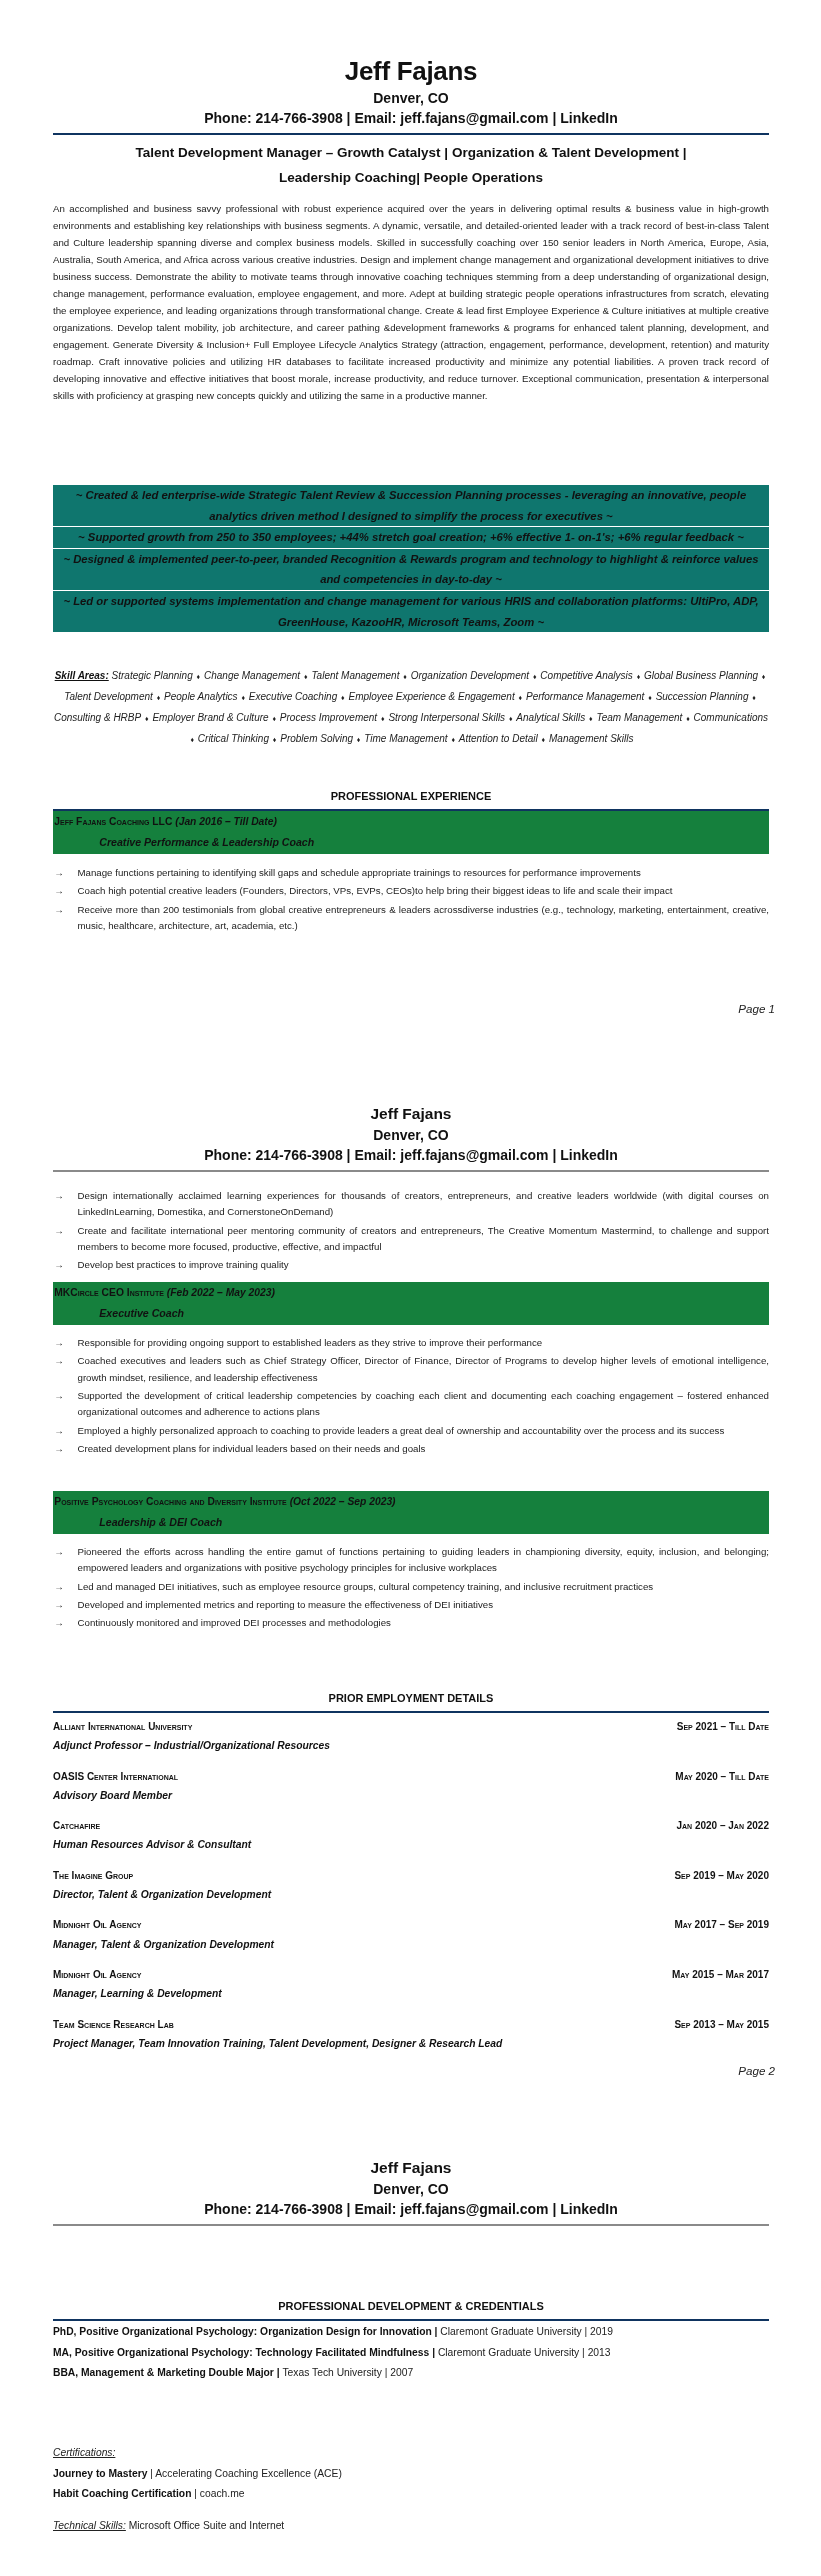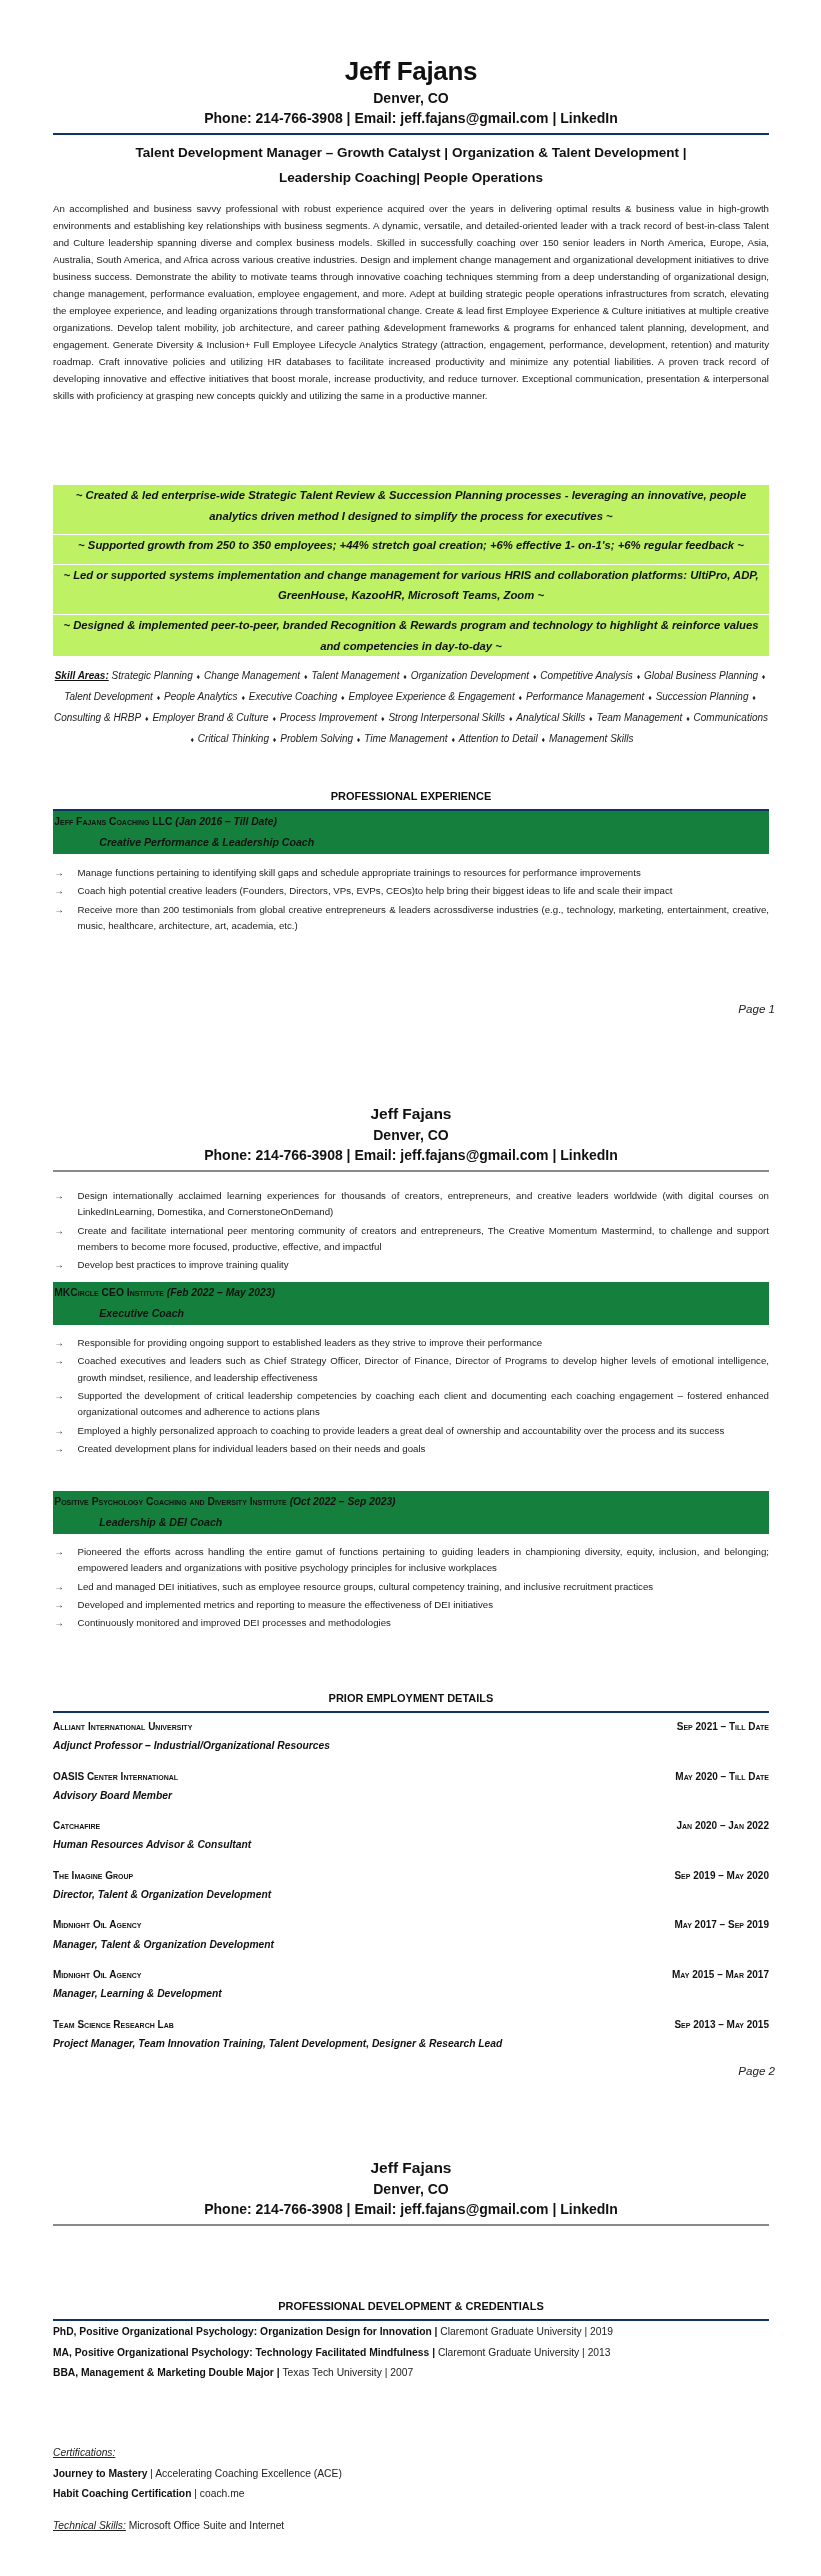--- a/index.html
+++ b/index.html
@@ -19,23 +19,23 @@
   .name-lg { text-align: center; font-weight: bold; font-size: 26px; line-height: 28px; letter-spacing: -0.3px; }
   .name-sm { text-align: center; font-weight: bold; font-size: 15.5px; line-height: 20.6px; }
   .loc { text-align: center; font-weight: bold; font-size: 14px; line-height: 20.6px; }
   .contact { text-align: center; font-weight: bold; font-size: 14px; line-height: 20.6px; }
   .rule-navy { height: 2.6px; background: #0f3460; }
   .rule-gray { height: 1.9px; background: #8a8a8a; }
 
   .headline { text-align: center; font-weight: bold; font-size: 13.5px; line-height: 24.5px; }
   .summary { font-size: 9.7px; line-height: 17px; text-align: justify; color: #222; }
 
-  .highlights { background: #bef264; }
+  .highlights { background: #0f766e; }
   .hl { text-align: center; font-weight: bold; font-style: italic; font-size: 11.3px; line-height: 20.6px; padding: 0 3.9px; }
-  .hl + .hl { border-top: 1.3px solid #ffffff; margin-top: 8px; }
+  .hl + .hl { border-top: 1.3px solid #ffffff; }
 
   .skills { text-align: center; font-style: italic; font-size: 10px; line-height: 20px; color: #222; }
   .skills-label { font-weight: bold; text-decoration: underline; color: #111; }
   .diamond { font-style: normal; font-size: 7px; padding: 0 1.9px; }
 
   .sec-title { text-align: center; font-weight: bold; font-size: 11px; line-height: 17px; }
 
   .job-head { background: #15803d; padding: 1.3px 1.3px; }
   .job-co { font-weight: bold; font-size: 10.3px; line-height: 20px; font-variant: small-caps; }
   .job-dates { font-style: italic; font-variant: normal; }
@@ -72,22 +72,22 @@
     <div class="headline">Leadership Coaching| People Operations</div>
   </div>
 
   <div class="content" style="top:200px;">
     <p class="summary">An accomplished and business savvy professional with robust experience acquired over the years in delivering optimal results &amp; business value in high-growth environments and establishing key relationships with business segments. A dynamic, versatile, and detailed-oriented leader with a track record of best-in-class Talent and Culture leadership spanning diverse and complex business models. Skilled in successfully coaching over 150 senior leaders in North America, Europe, Asia, Australia, South America, and Africa across various creative industries. Design and implement change management and organizational development initiatives to drive business success. Demonstrate the ability to motivate teams through innovative coaching techniques stemming from a deep understanding of organizational design, change management, performance evaluation, employee engagement, and more. Adept at building strategic people operations infrastructures from scratch, elevating the employee experience, and leading organizations through transformational change. Create &amp; lead first Employee Experience &amp; Culture initiatives at multiple creative organizations. Develop talent mobility, job architecture, and career pathing &amp;development frameworks &amp; programs for enhanced talent planning, development, and engagement. Generate Diversity &amp; Inclusion+ Full Employee Lifecycle Analytics Strategy (attraction, engagement, performance, development, retention) and maturity roadmap. Craft innovative policies and utilizing HR databases to facilitate increased productivity and minimize any potential liabilities. A proven track record of developing innovative and effective initiatives that boost morale, increase productivity, and reduce turnover. Exceptional communication, presentation &amp; interpersonal skills with proficiency at grasping new concepts quickly and utilizing the same in a productive manner.</p>
   </div>
 
   <div class="content highlights" style="top:485px;">
     <div class="hl">~ Created &amp; led enterprise-wide Strategic Talent Review &amp; Succession Planning processes - leveraging an innovative, people analytics driven method I designed to simplify the process for executives ~</div>
     <div class="hl">~ Supported growth from 250 to 350 employees; +44% stretch goal creation; +6% effective 1- on-1's; +6% regular feedback ~</div>
+    <div class="hl">~ Designed &amp; implemented peer-to-peer, branded Recognition &amp; Rewards program and technology to highlight &amp; reinforce values and competencies in day-to-day ~</div>
     <div class="hl">~ Led or supported systems implementation and change management for various HRIS and collaboration platforms: UltiPro, ADP, GreenHouse, KazooHR, Microsoft Teams, Zoom ~</div>
-    <div class="hl">~ Designed &amp; implemented peer-to-peer, branded Recognition &amp; Rewards program and technology to highlight &amp; reinforce values and competencies in day-to-day ~</div>
   </div>
 
   <div class="content skills" style="top:666px;">
     <span class="skills-label">Skill Areas:</span>
     <span id="skills-list"><span> Strategic Planning</span><span class="diamond"> ♦ </span><span>Change Management</span><span class="diamond"> ♦ </span><span>Talent Management</span><span class="diamond"> ♦ </span><span>Organization Development</span><span class="diamond"> ♦ </span><span>Competitive Analysis</span><span class="diamond"> ♦ </span><span>Global Business Planning</span><span class="diamond"> ♦ </span><span>Talent Development</span><span class="diamond"> ♦ </span><span>People Analytics</span><span class="diamond"> ♦ </span><span>Executive Coaching</span><span class="diamond"> ♦ </span><span>Employee Experience &amp; Engagement</span><span class="diamond"> ♦ </span><span>Performance Management</span><span class="diamond"> ♦ </span><span>Succession Planning</span><span class="diamond"> ♦ </span><span>Consulting &amp; HRBP</span><span class="diamond"> ♦ </span><span>Employer Brand &amp; Culture</span><span class="diamond"> ♦ </span><span>Process Improvement</span><span class="diamond"> ♦ </span><span>Strong Interpersonal Skills</span><span class="diamond"> ♦ </span><span>Analytical Skills</span><span class="diamond"> ♦ </span><span>Team Management</span><span class="diamond"> ♦ </span><span>Communications</span><span class="diamond"> ♦ </span><span>Critical Thinking</span><span class="diamond"> ♦ </span><span>Problem Solving</span><span class="diamond"> ♦ </span><span>Time Management</span><span class="diamond"> ♦ </span><span>Attention to Detail</span><span class="diamond"> ♦ </span><span>Management Skills</span></span>
   </div>
 
   <div class="content" style="top:788px;">
     <div class="sec-title">PROFESSIONAL EXPERIENCE</div>
     <div class="rule-navy" style="margin-top:3.9px;"></div>

